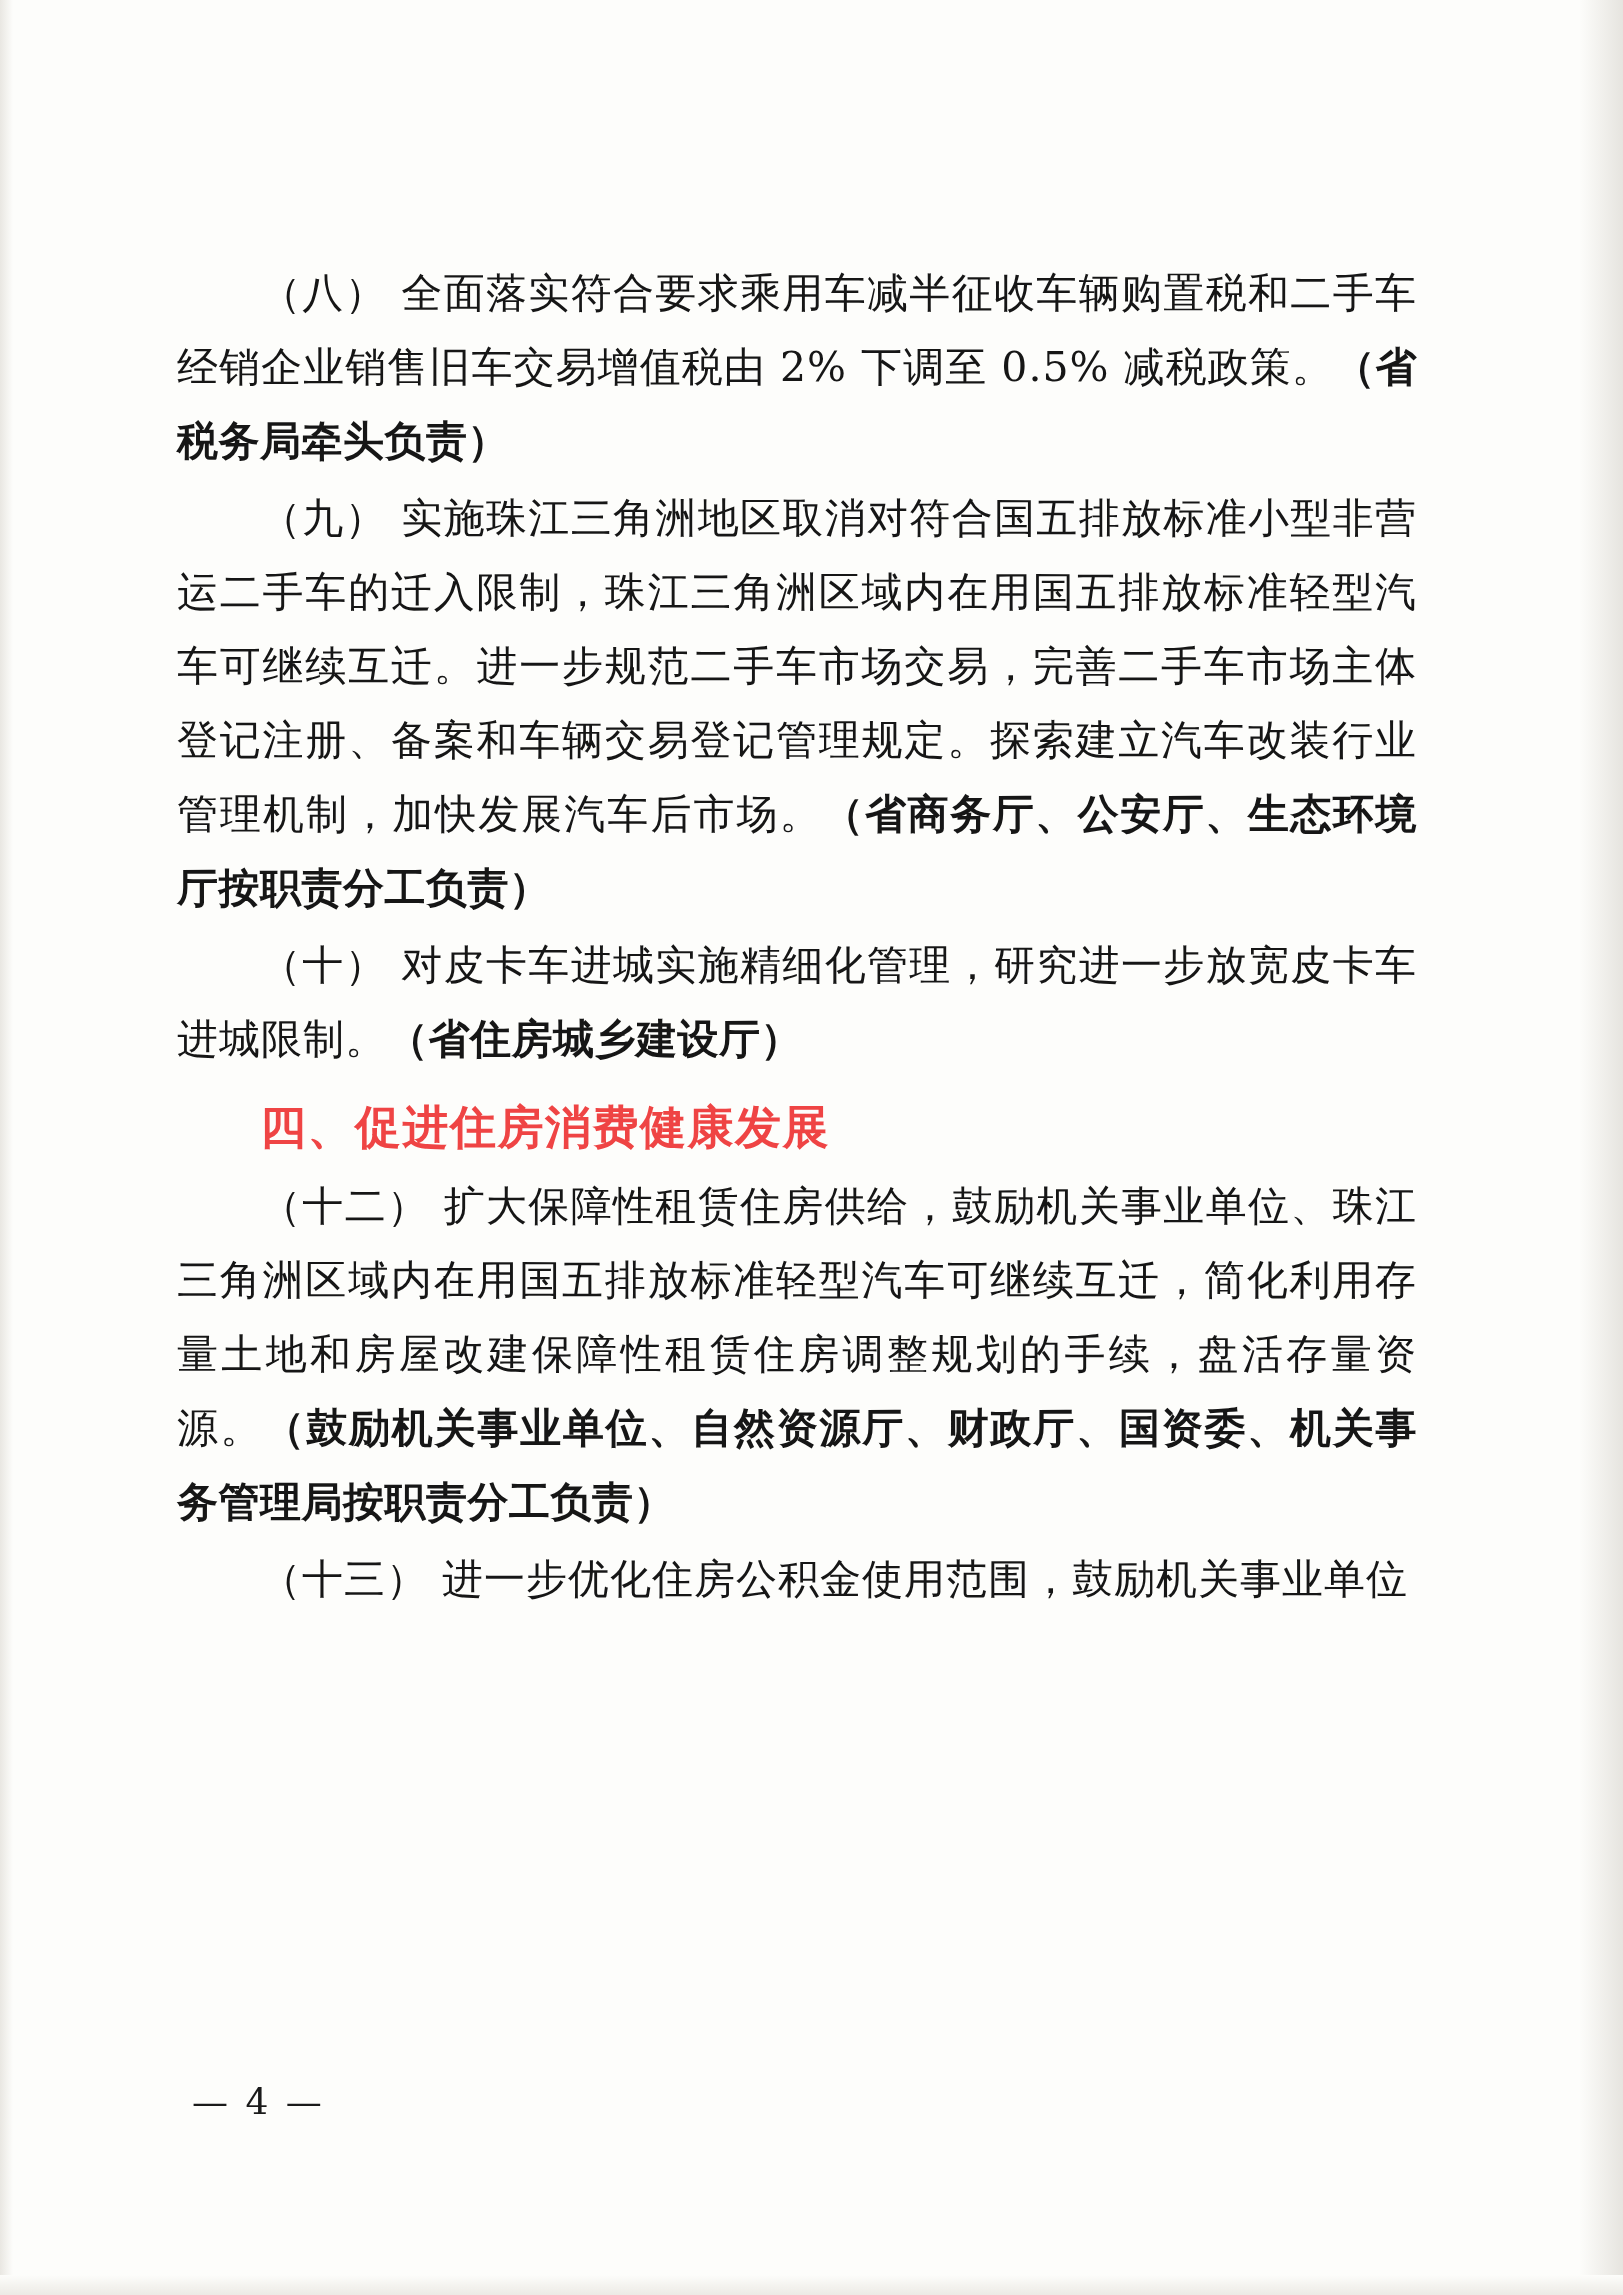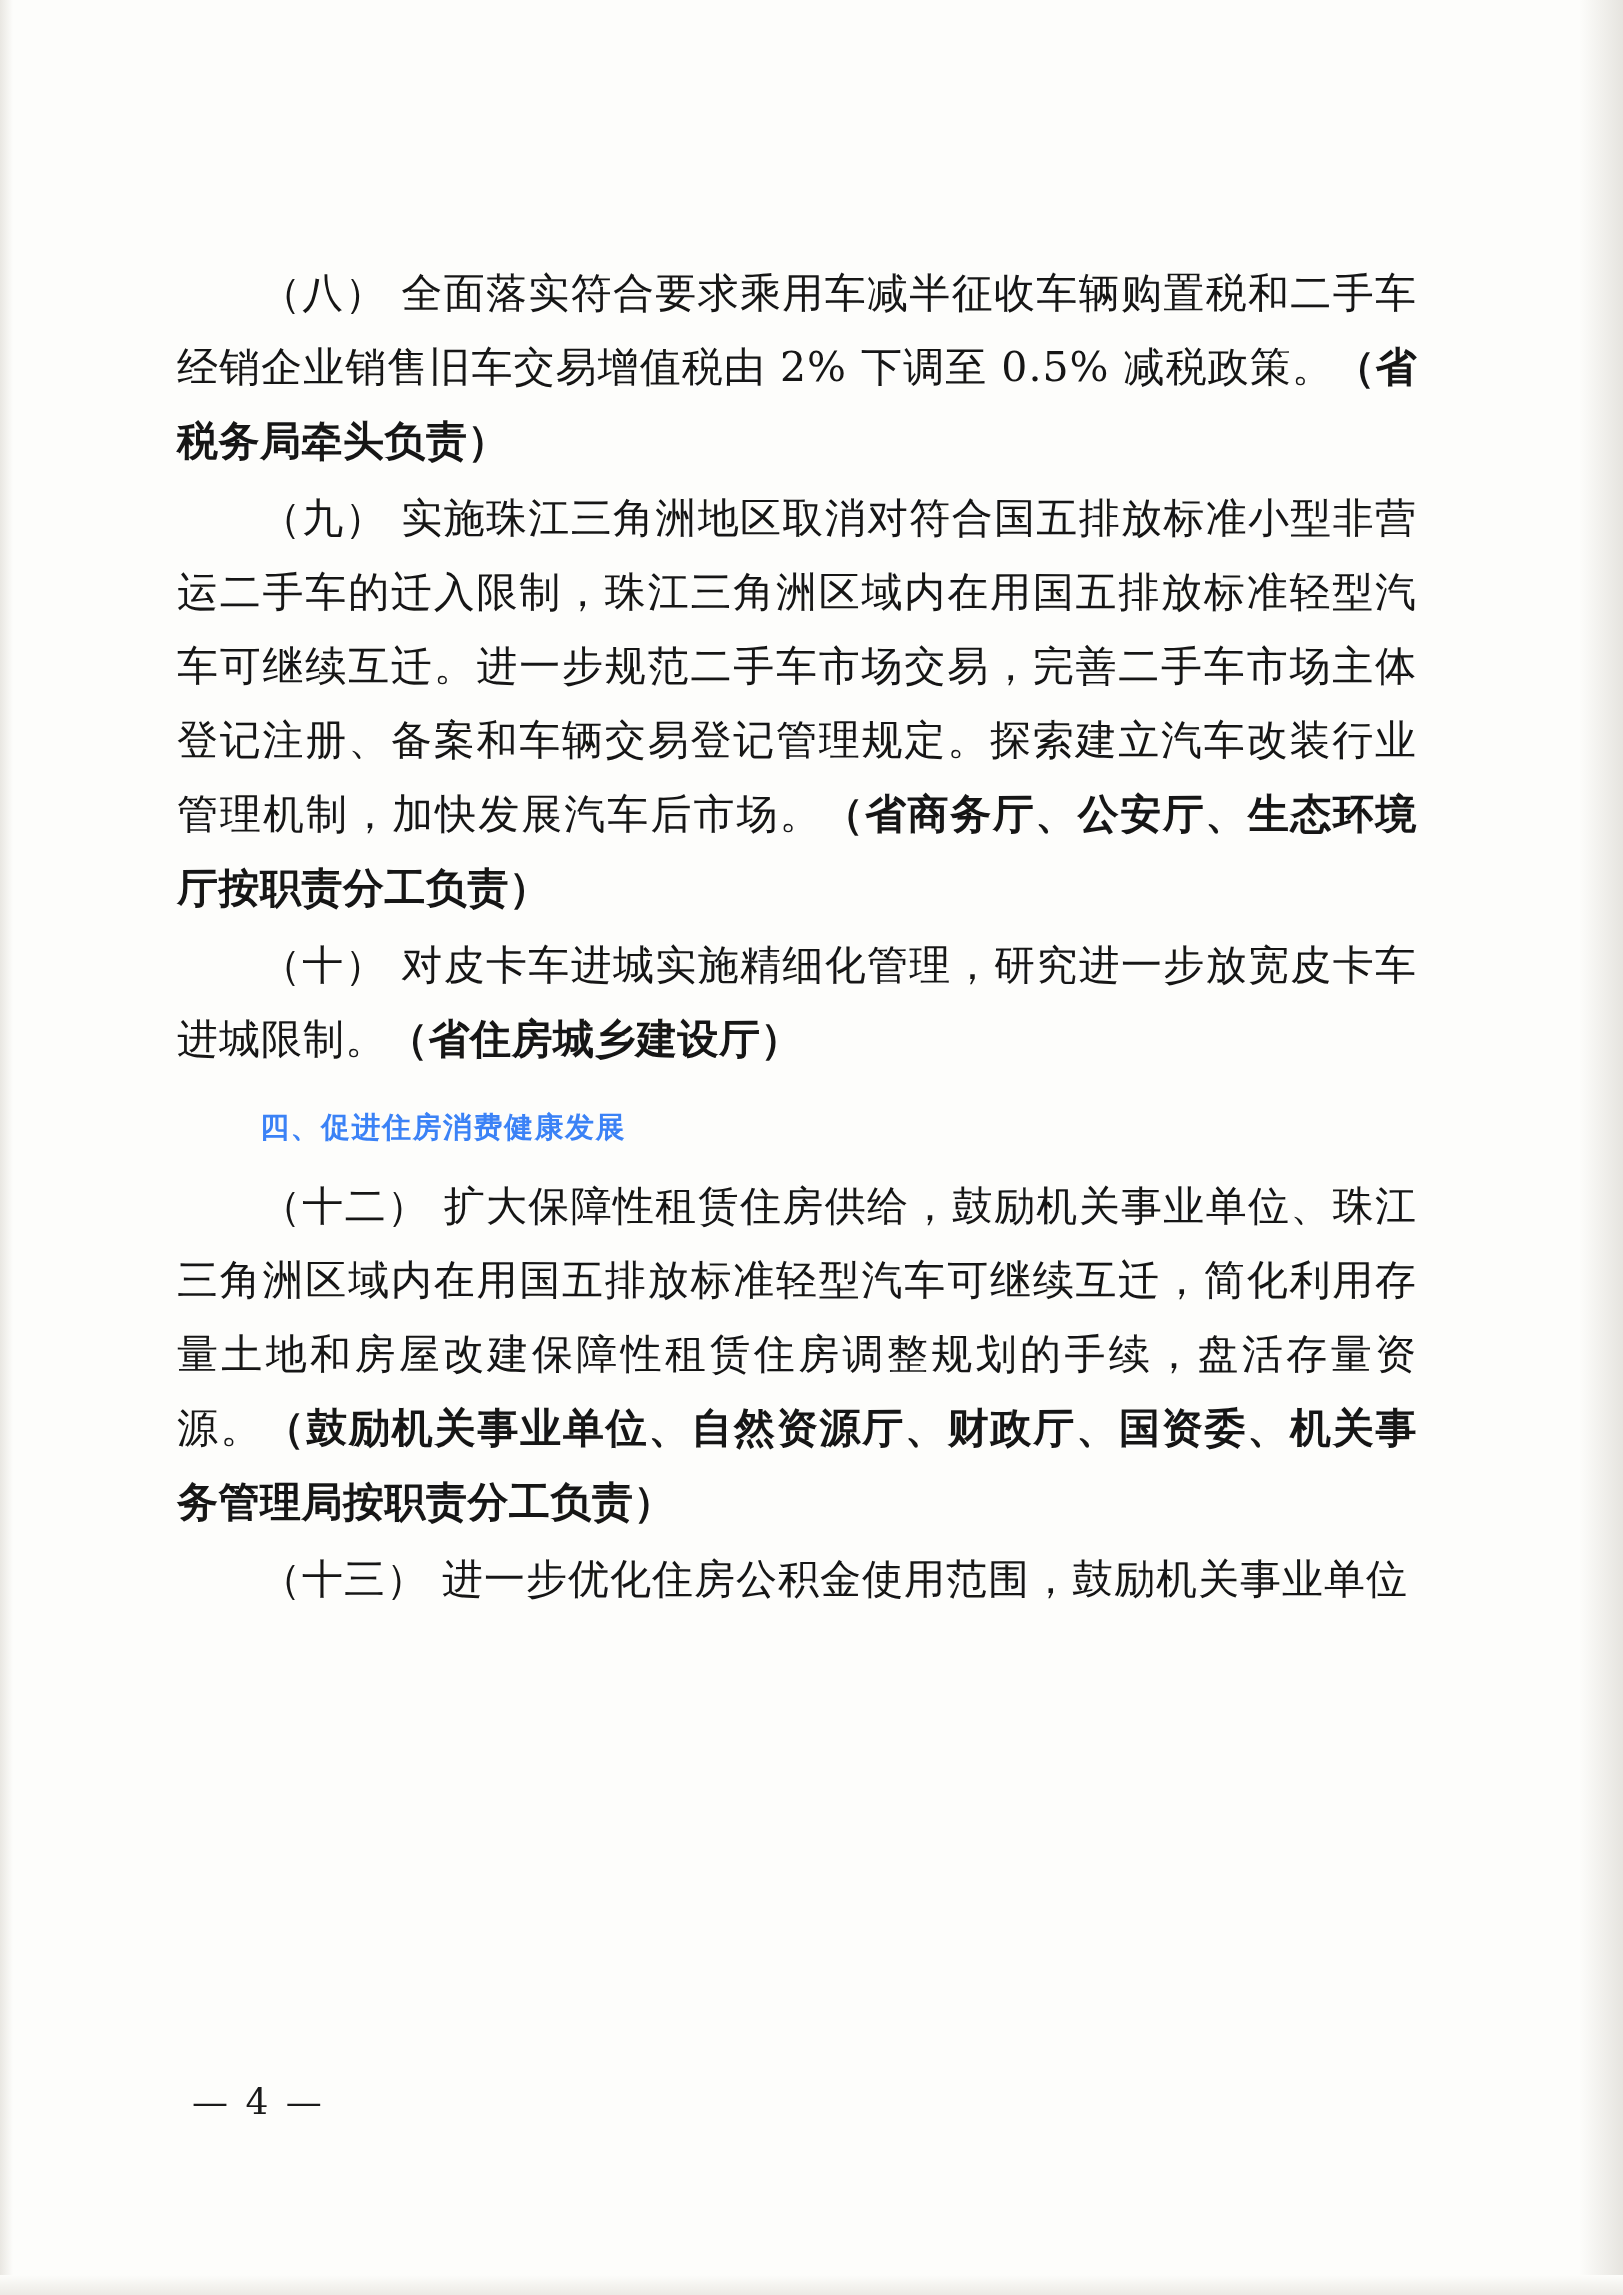--- a/index.html
+++ b/index.html
@@ -58,26 +58,26 @@
     text-justify: inter-character;
     font-family: "DejaVu Serif", "Liberation Serif", serif;
     color: #161616;
     text-indent: 0;
   }
   p.para.indent {
     text-indent: 83px;
   }
   p.heading {
     margin: 13.8px 0 4.9px 0;
-    font-size: 29px;
+    font-size: 46px;
     line-height: 74px;
     letter-spacing: 1.5px;
     font-weight: bold;
     text-indent: 83px;
-    color: #3b82f6;
+    color: #ef4444;
     font-family: "DejaVu Sans", "Liberation Sans", sans-serif;
   }
   .resp {
     font-weight: bold;
     font-family: "DejaVu Sans", "Liberation Sans", sans-serif;
     letter-spacing: 0.5px;
   }
   .page-number {
     position: absolute;
     left: 0;

